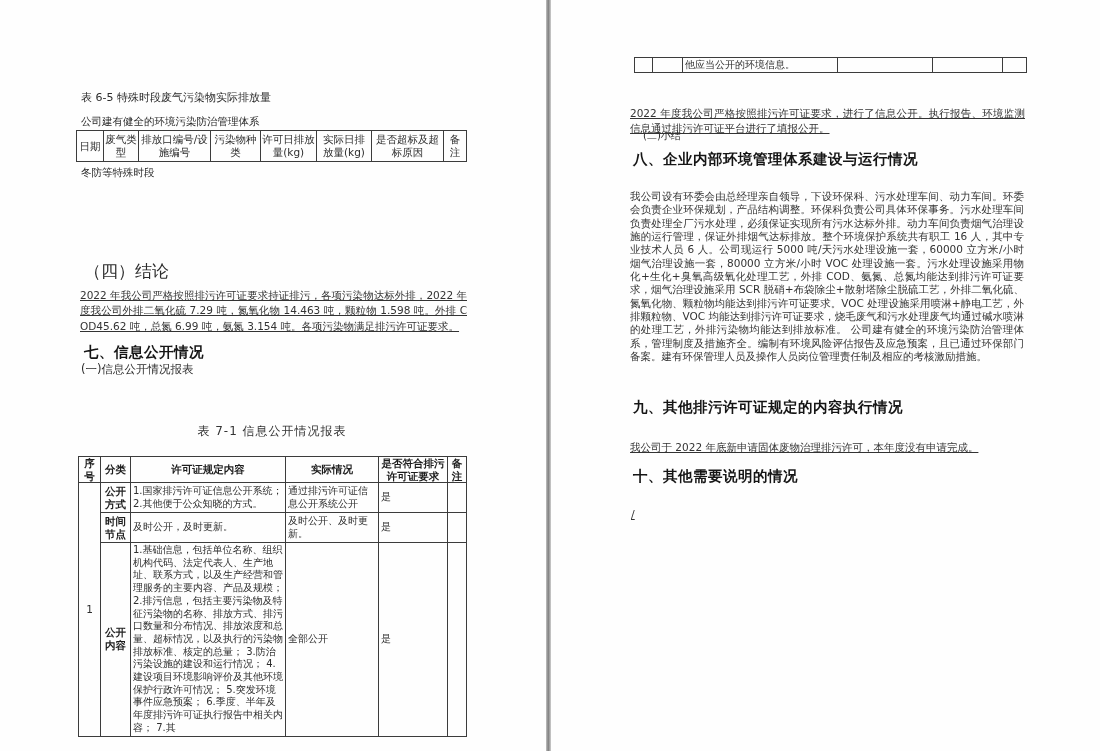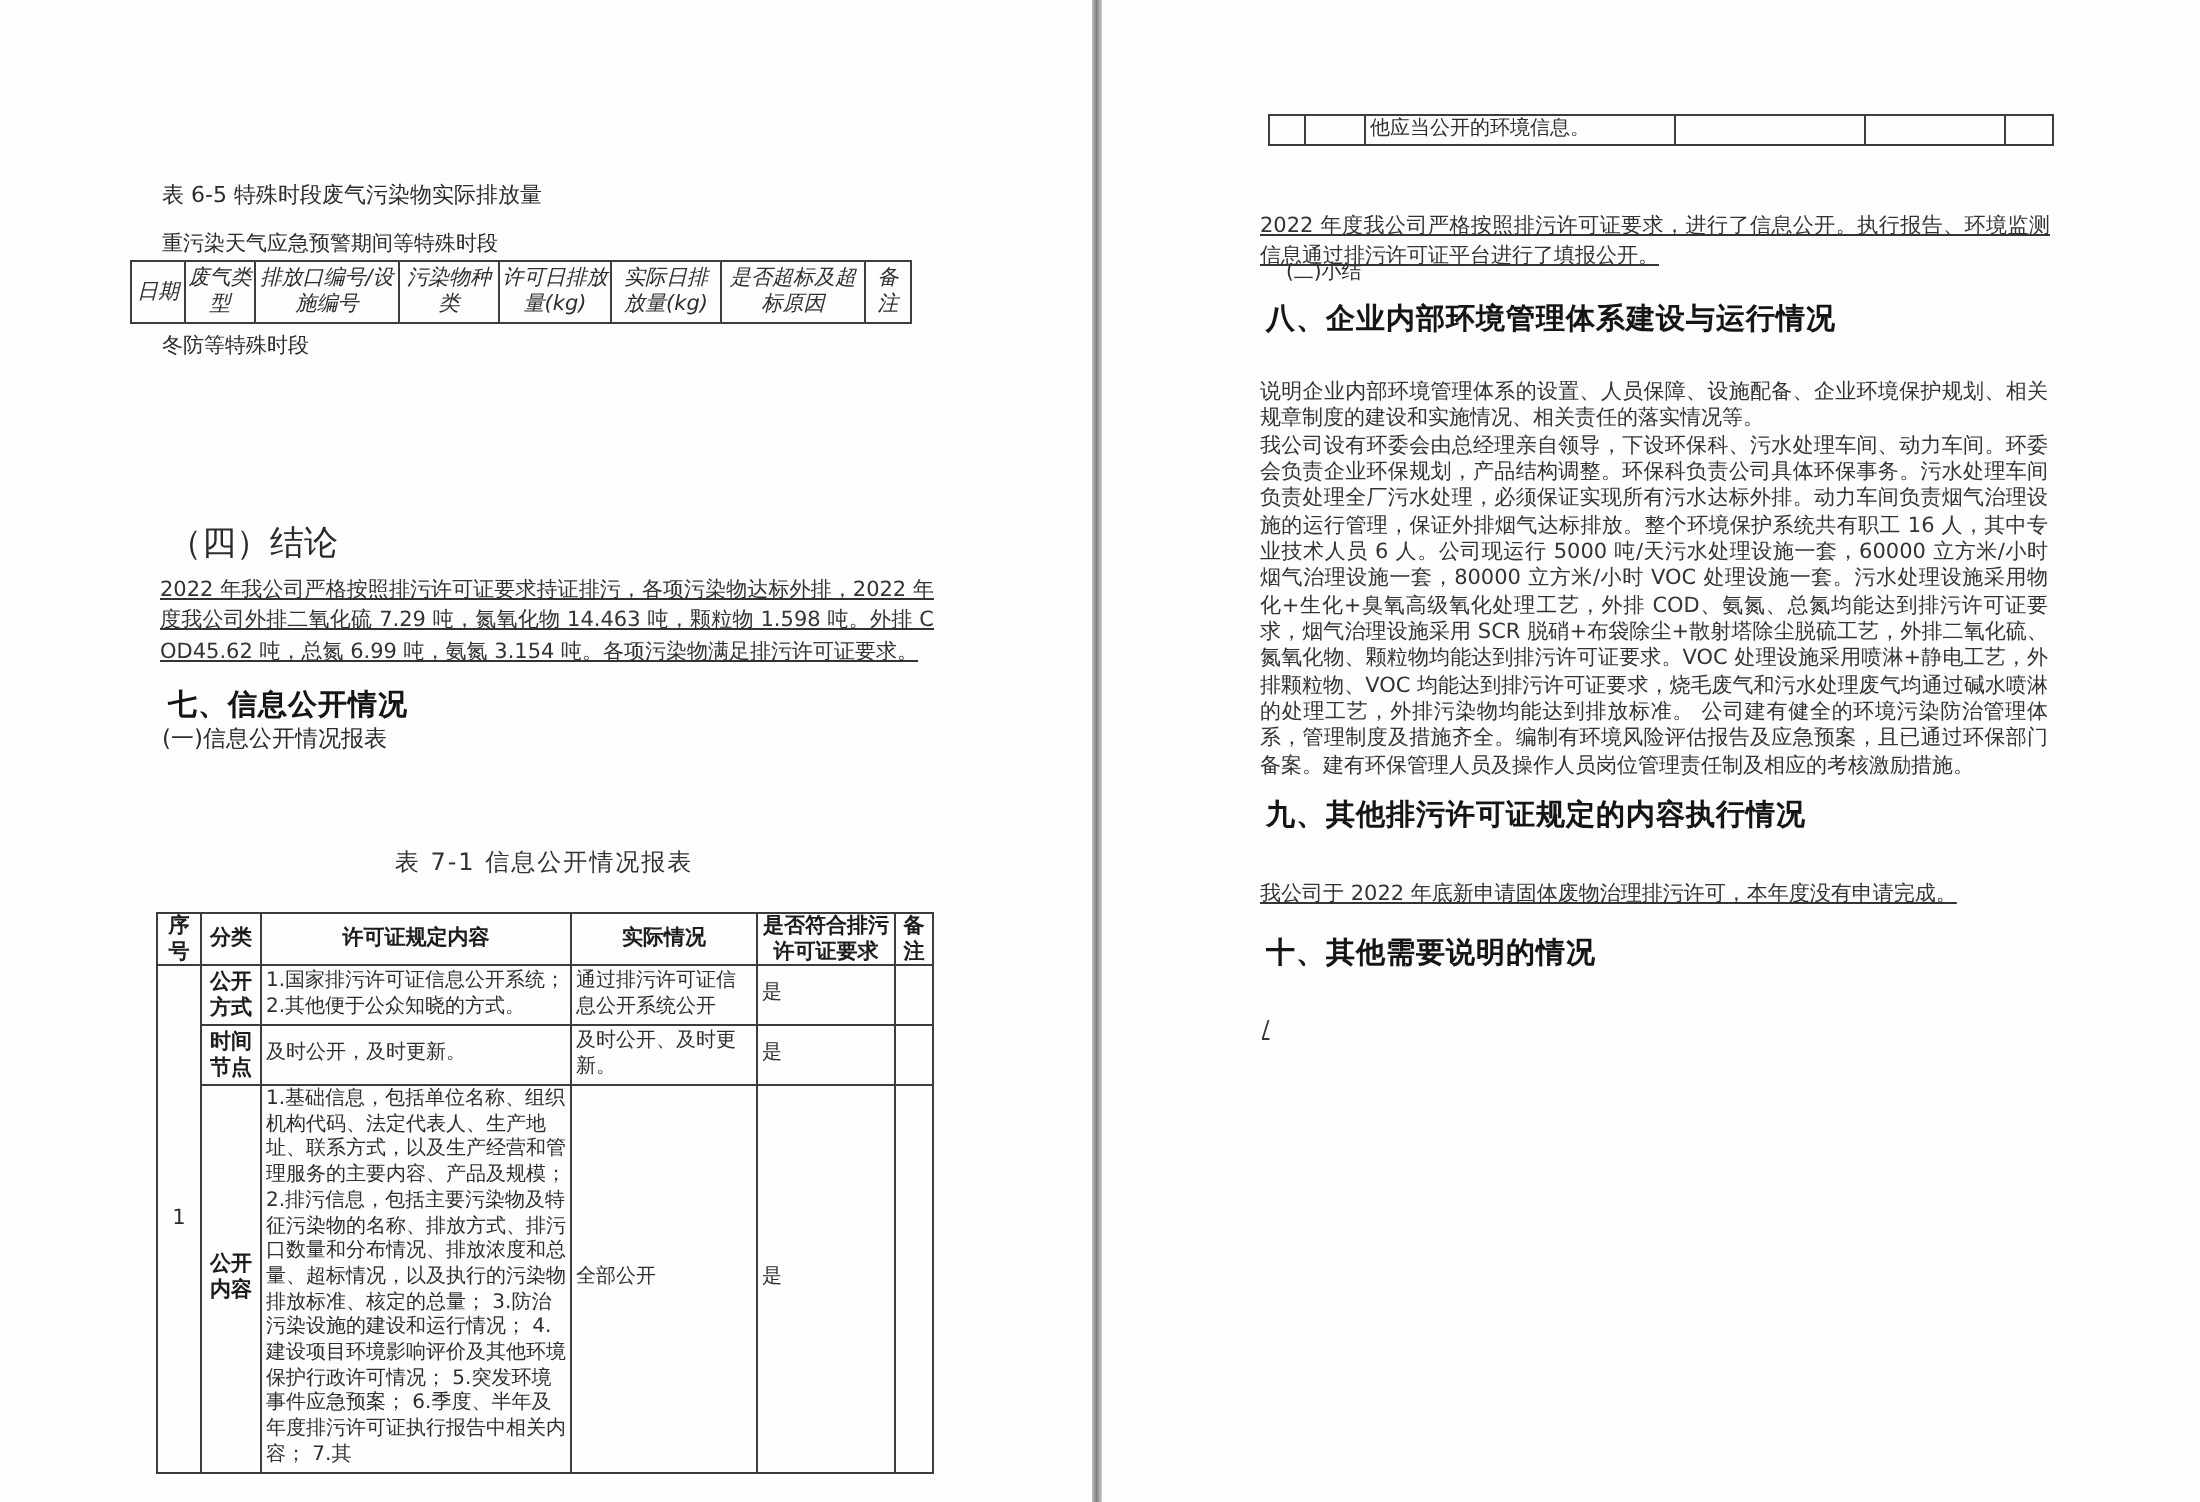--- a/index.html
+++ b/index.html
@@ -55,23 +55,23 @@
   
   .tcont td { font-size: 10px; line-height: 12px; height: 15px; padding: 0 2px; word-break: break-all; color: #2e2e2e; }
 </style>
 </head>
 <body>
 
 <div class="page page-left">
 
   <div class="abs small-title" style="left:81px; top:90px;">表 6-5 特殊时段废气污染物实际排放量</div>
 
-  <div class="abs small-title" style="left:81px; top:115px; font-size:10.5px;">重污染天气应急预警期间等特殊时段</div>
+  <div class="abs small-title" style="left:81px; top:115px; font-size:10.5px;">公司建有健全的环境污染防治管理体系</div>
 
-  <table class="abs t65" style="left:65px; top:130px; width:390px;font-style:italic;">
+  <table class="abs t65" style="left:76px; top:130px; width:390px;">
     <colgroup>
       <col style="width:27px">
         <col style="width:35px">
         <col style="width:72px">
         <col style="width:50px">
       <col style="width:56px">
         <col style="width:55px">
         <col style="width:72px">
         <col style="width:23px">
     </colgroup>
@@ -172,21 +172,20 @@
   </tbody>
     </table>
 
   <div class="abs sub-head" style="left:92px; top:81px; font-size:10px;margin-top:48px;">(二)小结</div>
 
   <div class="abs doc-text" style="left:79px; top:106px; width:395px;">2022 年度我公司严格按照排污许可证要求，进行了信息公开。执行报告、环境监测信息通过排污许可证平台进行了填报公开。</div>
 
   <div class="abs big-head" style="left:82px; top:150px;">八、企业内部环境管理体系建设与运行情况</div>
 
   <div class="abs" style="left:79px; top:190px; width:394px;">
-    <p class="doc-text-dense">说明企业内部环境管理体系的设置、人员保障、设施配备、企业环境保护规划、相关规章制度的建设和实施情况、相关责任的落实情况等。</p>
     <p class="doc-text-dense">我公司设有环委会由总经理亲自领导，下设环保科、污水处理车间、动力车间。环委会负责企业环保规划，产品结构调整。环保科负责公司具体环保事务。污水处理车间负责处理全厂污水处理，必须保证实现所有污水达标外排。动力车间负责烟气治理设施的运行管理，保证外排烟气达标排放。整个环境保护系统共有职工 16 人，其中专业技术人员 6 人。公司现运行 5000 吨/天污水处理设施一套，60000 立方米/小时烟气治理设施一套，80000 立方米/小时 VOC 处理设施一套。污水处理设施采用物化+生化+臭氧高级氧化处理工艺，外排 COD、氨氮、总氮均能达到排污许可证要求，烟气治理设施采用 SCR 脱硝+布袋除尘+散射塔除尘脱硫工艺，外排二氧化硫、氮氧化物、颗粒物均能达到排污许可证要求。VOC 处理设施采用喷淋+静电工艺，外排颗粒物、VOC 均能达到排污许可证要求，烧毛废气和污水处理废气均通过碱水喷淋的处理工艺，外排污染物均能达到排放标准。 公司建有健全的环境污染防治管理体系，管理制度及措施齐全。编制有环境风险评估报告及应急预案，且已通过环保部门备案。建有环保管理人员及操作人员岗位管理责任制及相应的考核激励措施。</p>
   </div>
 
   <div class="abs big-head" style="left:82px; top:398px;">九、其他排污许可证规定的内容执行情况</div>
 
   <div class="abs doc-text" style="left:79px; top:440px; width:395px; text-align:left;">我公司于 2022 年底新申请固体废物治理排污许可，本年度没有申请完成。</div>
 
   <div class="abs big-head" style="left:82px; top:467px;">十、其他需要说明的情况</div>
 
   <div class="abs doc-text" style="left:80px; top:507px; font-size:11px;">/</div>

